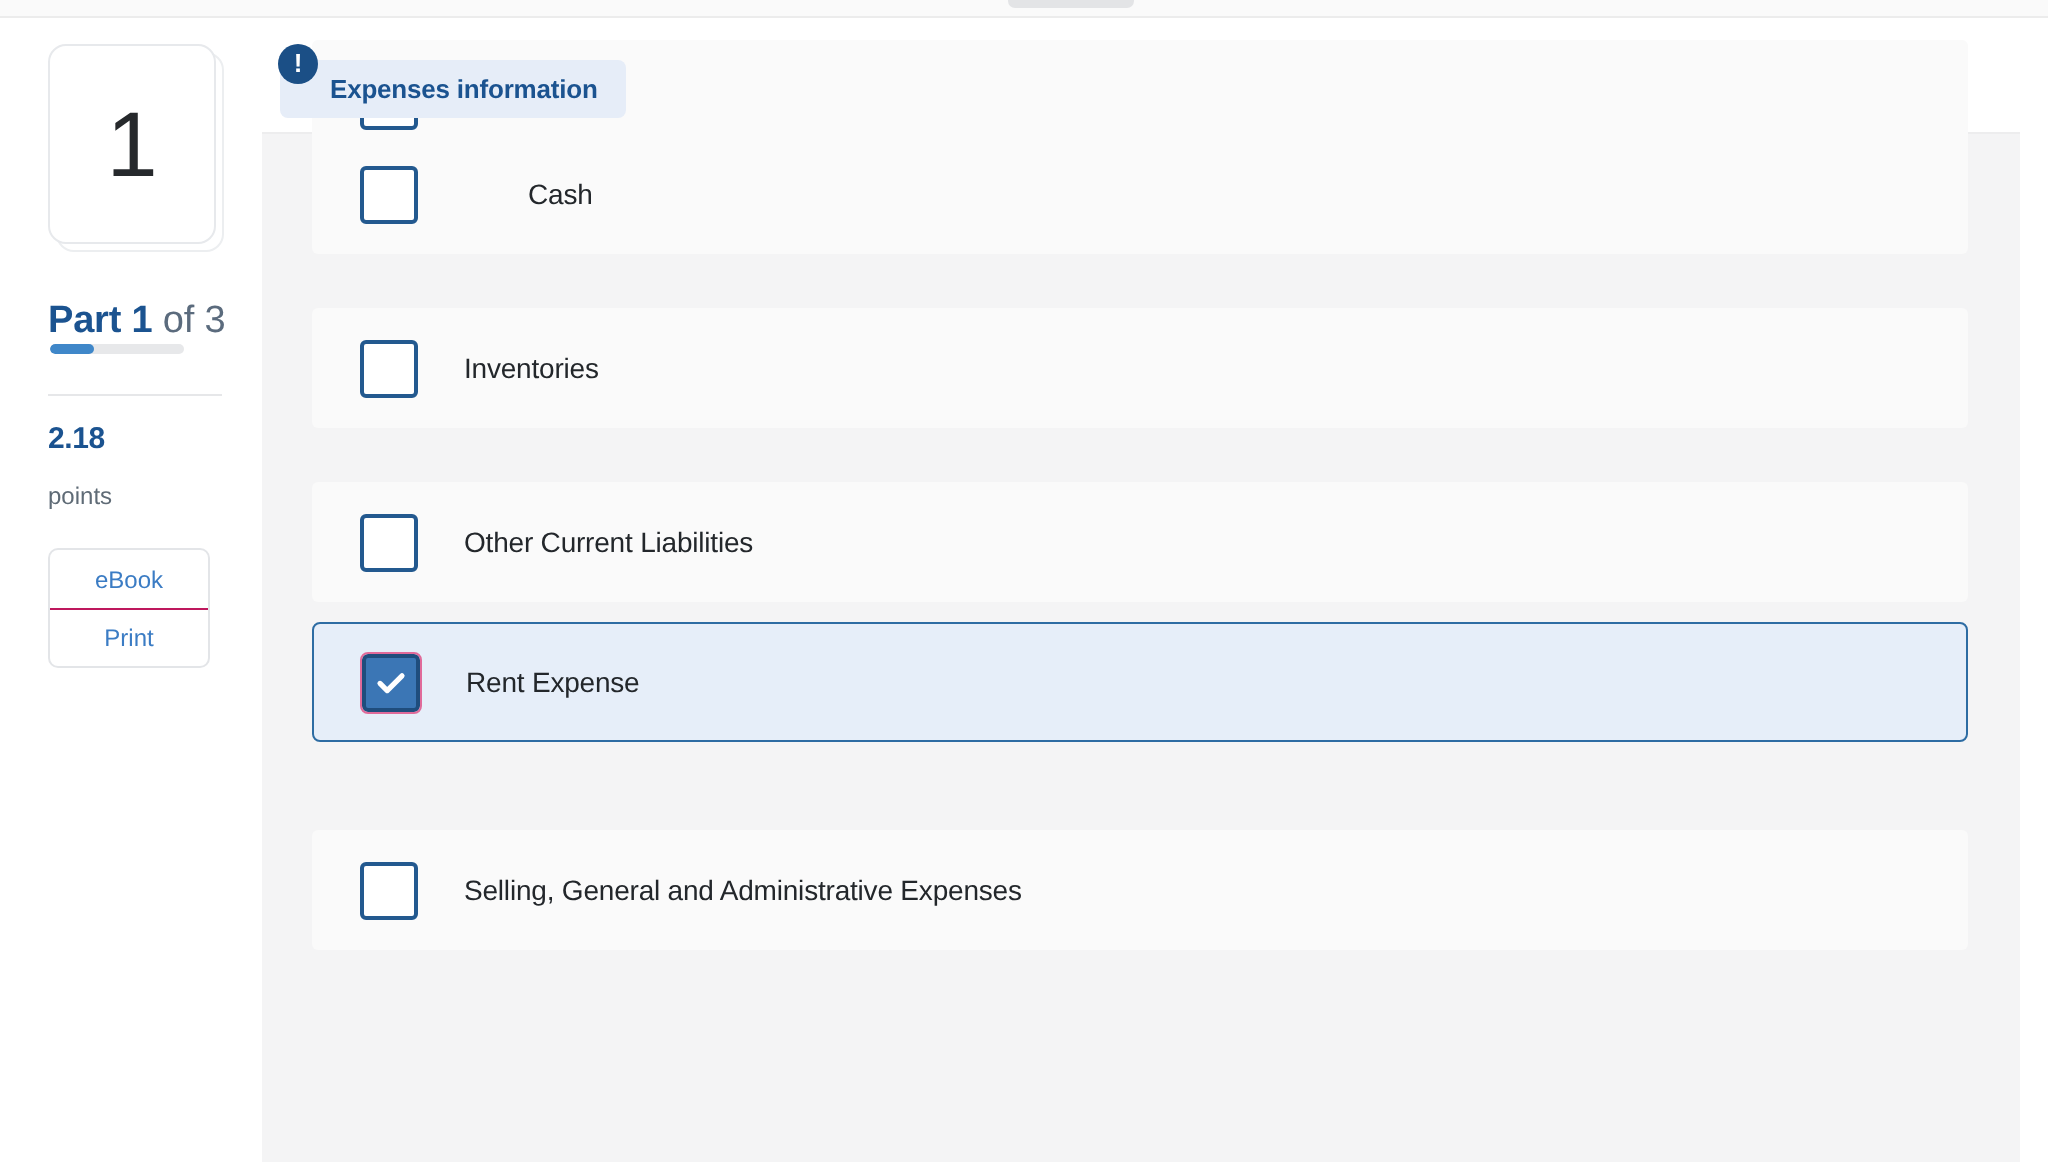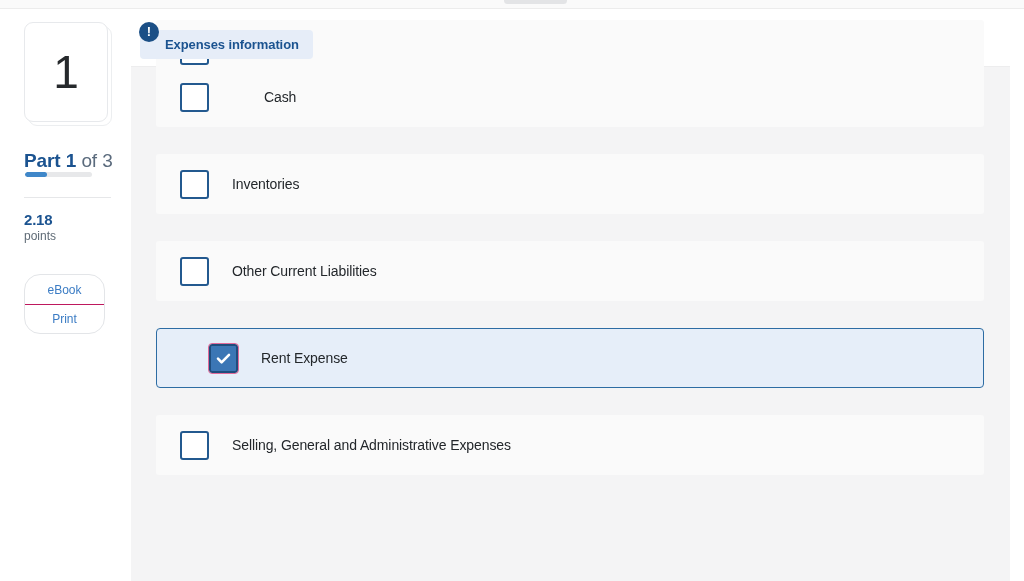--- a/index.html
+++ b/index.html
@@ -117,31 +117,31 @@
   .points-value {
     position: absolute;
     left: 24px; top: 202px;
     font-size: 15px;
     font-weight: bold;
     color: #1b5390;
     letter-spacing: -0.2px;
   }
   .points-label {
     position: absolute;
-    left: 24px; top: 220px;
+    left: 24px; top: 232px;
     font-size: 12px;
     color: #5f6b76;
   }
 
   #tool-box {
     position: absolute;
     left: 24px; top: 265px;
     width: 81px;
     border: 1px solid #e3e5e8;
-    border-radius: 16px;
+    border-radius: 5px;
     background: #ffffff;
     overflow: hidden;
   }
   .tool-item {
     height: 29px;
     display: flex;
     align-items: center;
     justify-content: center;
     font-size: 12px;
     color: #3b7cc4;
@@ -342,21 +342,21 @@
           <div class="checkbox"></div>
         </div>
         <span class="option-label">Inventories</span>
       </div>
       <div class="option-row" style="top: 174px;">
         <div class="cb-wrap">
           <div class="checkbox"></div>
         </div>
         <span class="option-label">Other Current Liabilities</span>
       </div>
-      <div class="option-row selected" style="top: 261px; padding-left: 28px;">
+      <div class="option-row selected" style="top: 244px;">
         <div class="cb-wrap">
           <div class="checkbox checked">
             <svg width="17" height="17" viewBox="0 0 17 17" aria-hidden="true">
               <path d="M3 8.7 L6.6 12.3 L14 4.9" fill="none" stroke="#ffffff" stroke-width="2.6" stroke-linecap="round" stroke-linejoin="round"></path>
             </svg>
           </div>
         </div>
         <span class="option-label">Rent Expense</span>
       </div>
       <div class="option-row" style="top: 348px;">

